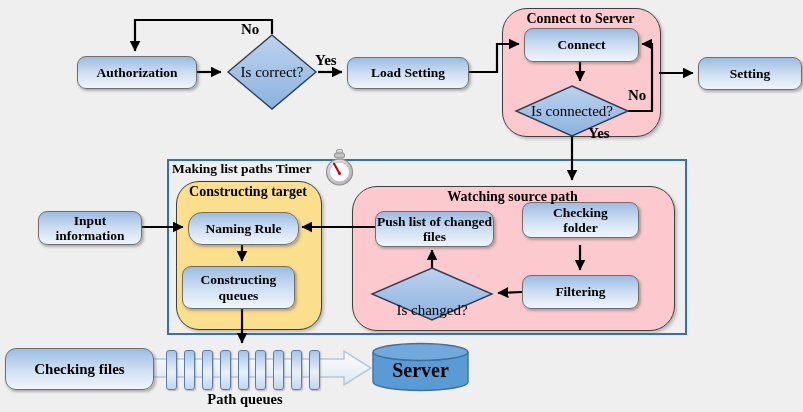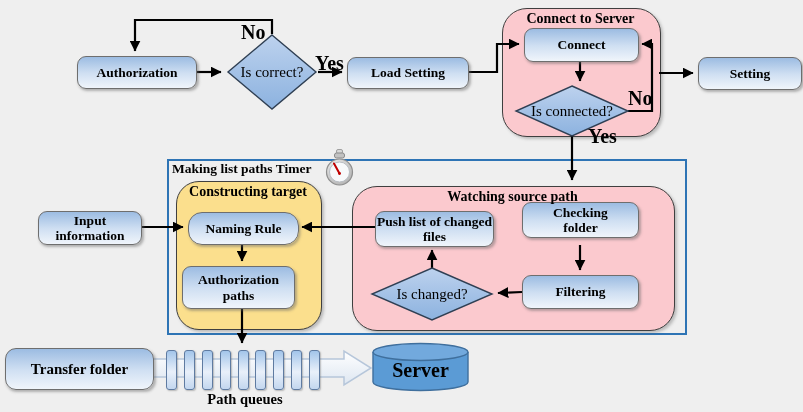--- a/index.html
+++ b/index.html
@@ -17,21 +17,21 @@
   .box{
     position:absolute;z-index:6;display:flex;align-items:center;justify-content:center;
     text-align:center;font-weight:bold;font-size:13.5px;line-height:1.12;
     background:linear-gradient(180deg,#9cbce2 0%,#cfdff2 52%,#f0f5fb 100%);
     border:1.3px solid #6e6e6e;border-radius:9px;
     box-shadow:1.5px 2px 2.5px rgba(100,100,100,.45);
   }
   .narrow{display:inline-block;max-width:82px;}
   .dlabel{position:absolute;z-index:7;font-weight:normal;font-size:15px;text-align:center;}
   .title{position:absolute;z-index:7;font-weight:bold;font-size:14px;text-align:center;}
-  .edge-label{position:absolute;z-index:7;font-weight:bold;font-size:20px;}
+  .edge-label{position:absolute;z-index:7;font-weight:bold;font-size:15px;}
   #queue-bars{
     position:absolute;left:166px;top:350px;width:154px;height:40px;z-index:4;
     display:flex;justify-content:space-between;
   }
   .qbar{
     width:11px;height:40px;border:1.2px solid #5f7ba1;border-radius:3px;box-sizing:border-box;
     background:linear-gradient(180deg,#a3c5ea 0%,#e9f0fa 55%,#c3d7ef 100%);
     box-shadow:1px 1px 1.5px rgba(100,100,100,.4);
   }
   #server-label{position:absolute;z-index:7;font-weight:bold;font-size:20px;text-align:center;}
@@ -134,38 +134,38 @@
   <div class="box" style="left:524px;top:28px;width:113px;height:32px;">
     <span>Connect</span>
   </div>
   <div class="box" style="left:38px;top:211px;width:102px;height:32px;">
     <span>Input information</span>
   </div>
   <div class="box" style="left:188px;top:212px;width:109px;height:31px;border-radius:14px;">
     <span>Naming Rule</span>
   </div>
   <div class="box" style="left:182px;top:266px;width:111px;height:41px;">
-    <span>Authorization paths</span>
+    <span>Constructing queues</span>
   </div>
   <div class="box" style="left:375px;top:211px;width:117px;height:34px;">
     <span>Push list of changed files</span>
   </div>
   <div class="box" style="left:522px;top:202px;width:115px;height:34px;">
     <span class="narrow">Checking folder</span>
   </div>
   <div class="box" style="left:522px;top:275px;width:115px;height:32px;">
     <span>Filtering</span>
   </div>
   <div class="box" id="transfer-box" style="left:5px;top:348px;width:147px;height:40px;">
-    <span>Transfer folder</span>
+    <span>Checking files</span>
   </div>
 
   <div class="dlabel" style="left:228px;top:64px;width:88px;">Is correct?</div>
   <div class="dlabel" style="left:512px;top:103px;width:120px;">Is connected?</div>
-  <div class="dlabel" style="left:377px;top:286px;width:110px;">Is changed?</div>
+  <div class="dlabel" style="left:377px;top:302px;width:110px;">Is changed?</div>
 
   <div class="title" style="left:502px;top:11px;width:157px;">Connect to Server</div>
   <div class="title" style="left:172px;top:161px;width:170px;text-align:left;white-space:nowrap;font-size:13.5px;">Making list paths Timer</div>
   <div class="title" style="left:176px;top:184px;width:144px;">Constructing target</div>
   <div class="title" style="left:352px;top:189px;width:321px;text-align:center;">Watching source path</div>
 
   <div class="edge-label" style="left:241px;top:21px;">No</div>
   <div class="edge-label" style="left:315px;top:52px;">Yes</div>
   <div class="edge-label" style="left:628px;top:87px;">No</div>
   <div class="edge-label" style="left:588px;top:125px;">Yes</div>

